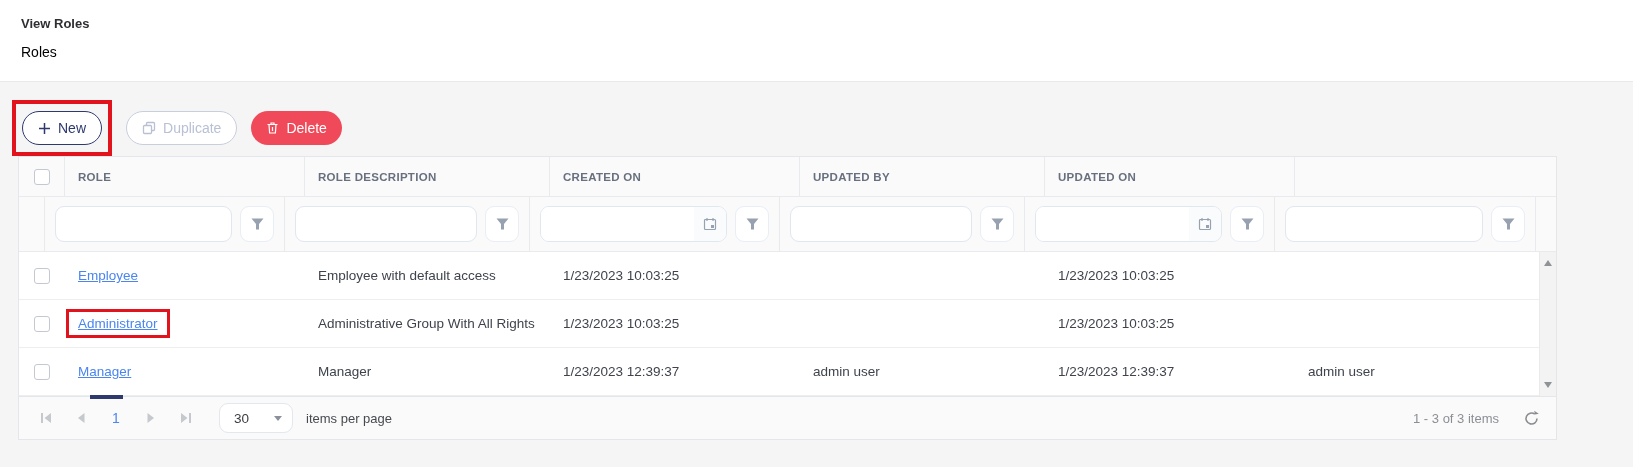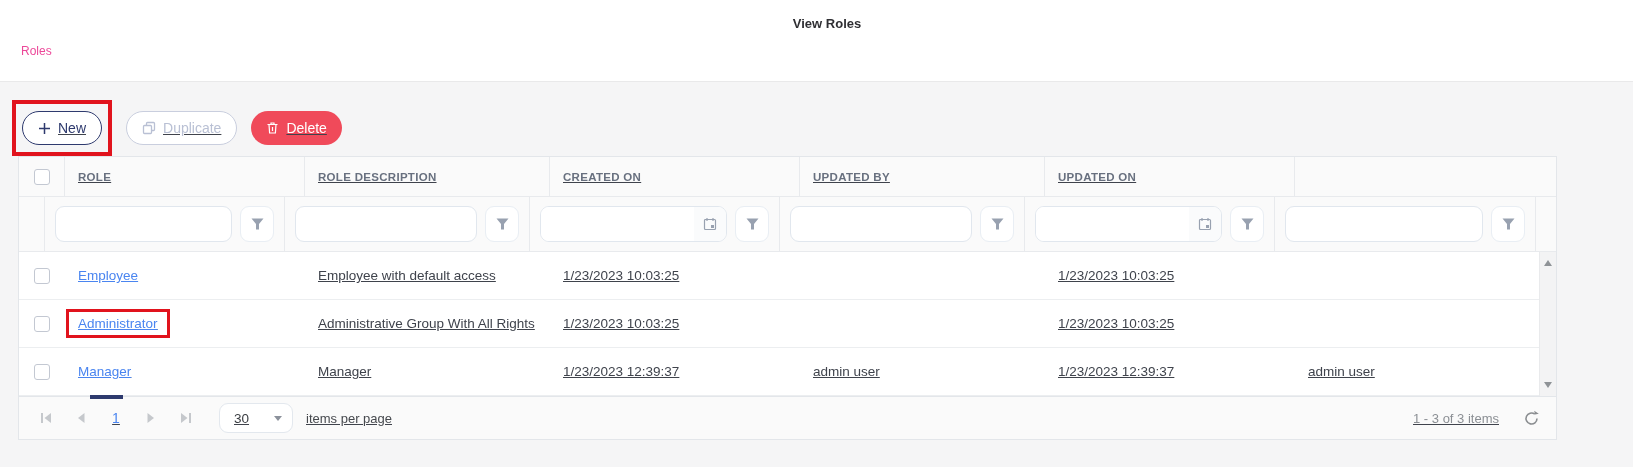--- a/index.html
+++ b/index.html
@@ -11,25 +11,25 @@
     overflow:hidden;
     position:relative;
   }
   
   .topbar {
     background:#ffffff;
     height:82px;
     border-bottom:1px solid #e9e9ea;
     padding:16px 0 0 21px;
   }
-  .page-title { font-size:13px; font-weight:700; color:#2f2f33;text-align:center; }
-  .breadcrumb { font-size:12px; color:#ec4899; margin-top:13px; }
-
-  
-  .content { padding:18px 14px 0 0;text-decoration:underline; }
+  .page-title { font-size:13px; font-weight:700; color:#2f2f33; }
+  .breadcrumb { font-size:14px; color:#000000; margin-top:13px; }
+
+  
+  .content { padding:18px 14px 0 0; }
   .toolbar { display:flex; align-items:center; gap:14px; padding-left:12px; height:56px; }
   .btn {
     display:inline-flex; align-items:center; gap:7px;
     height:34px; padding:0 15px;
     border-radius:17px; font-size:14px;
     background:#ffffff; cursor:pointer;
     border:1px solid transparent;
     font-family:"Liberation Sans", sans-serif;
   }
   .btn-new { border-color:#2e3a6e; color:#2e3a6e; }

